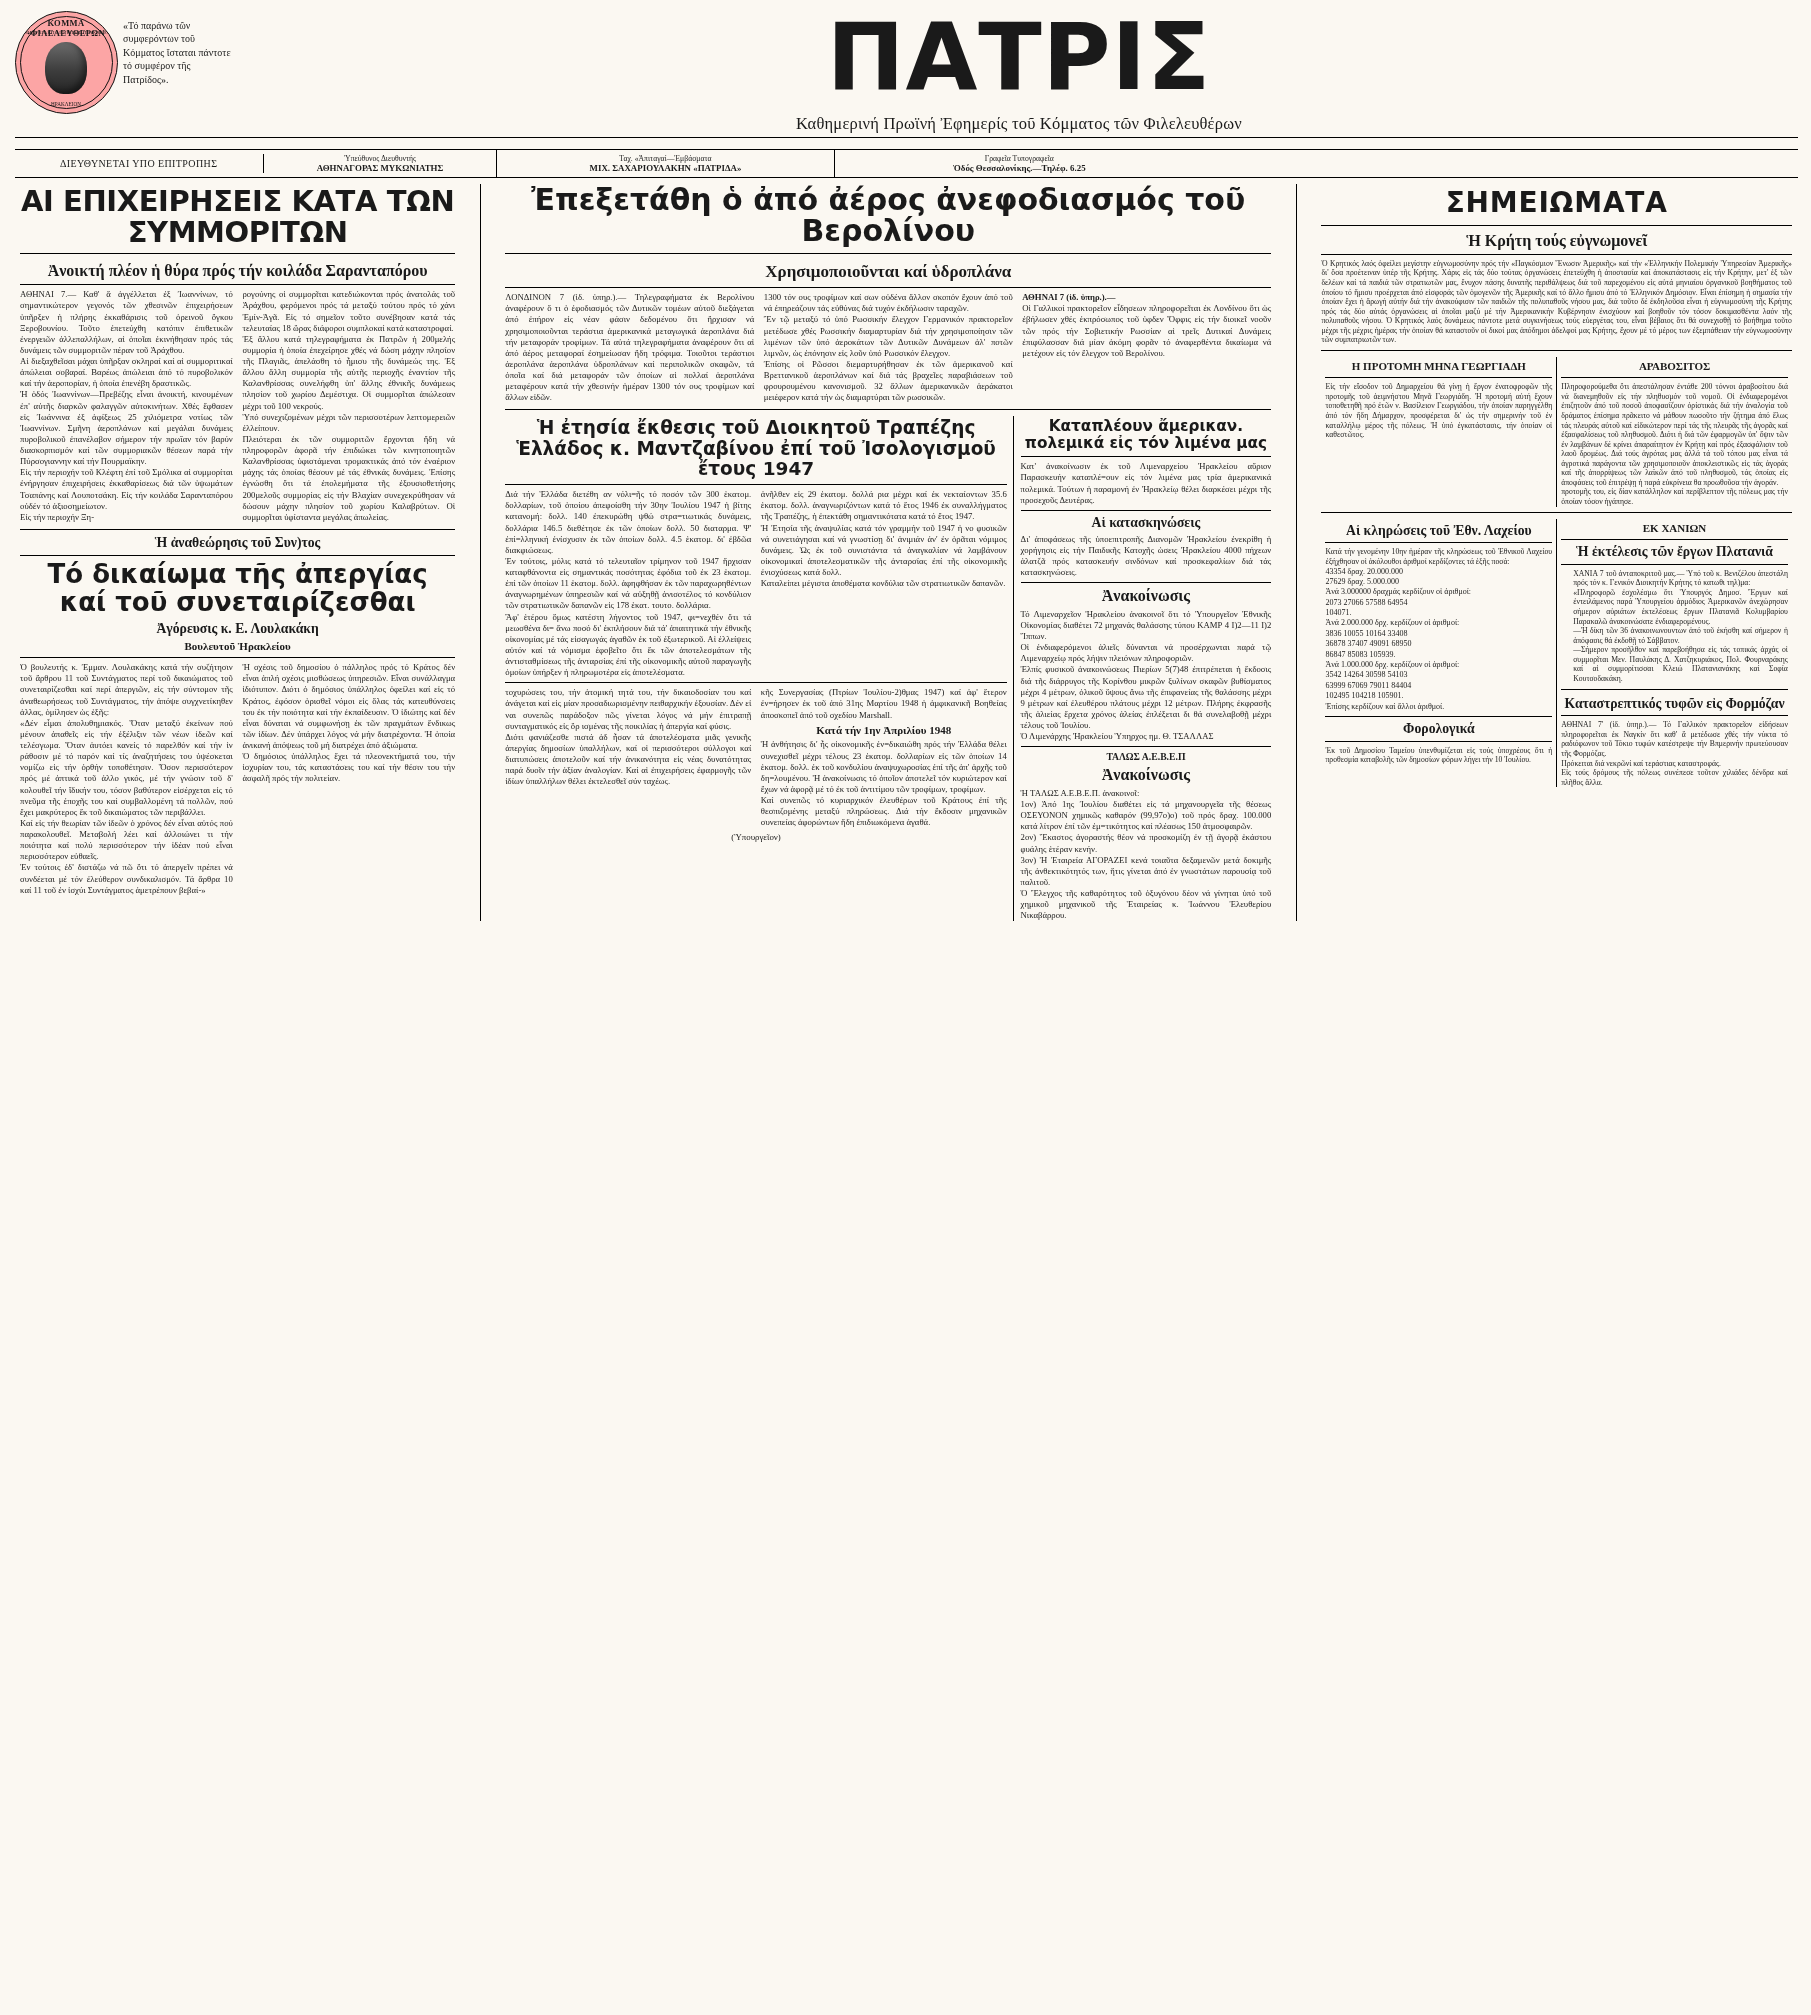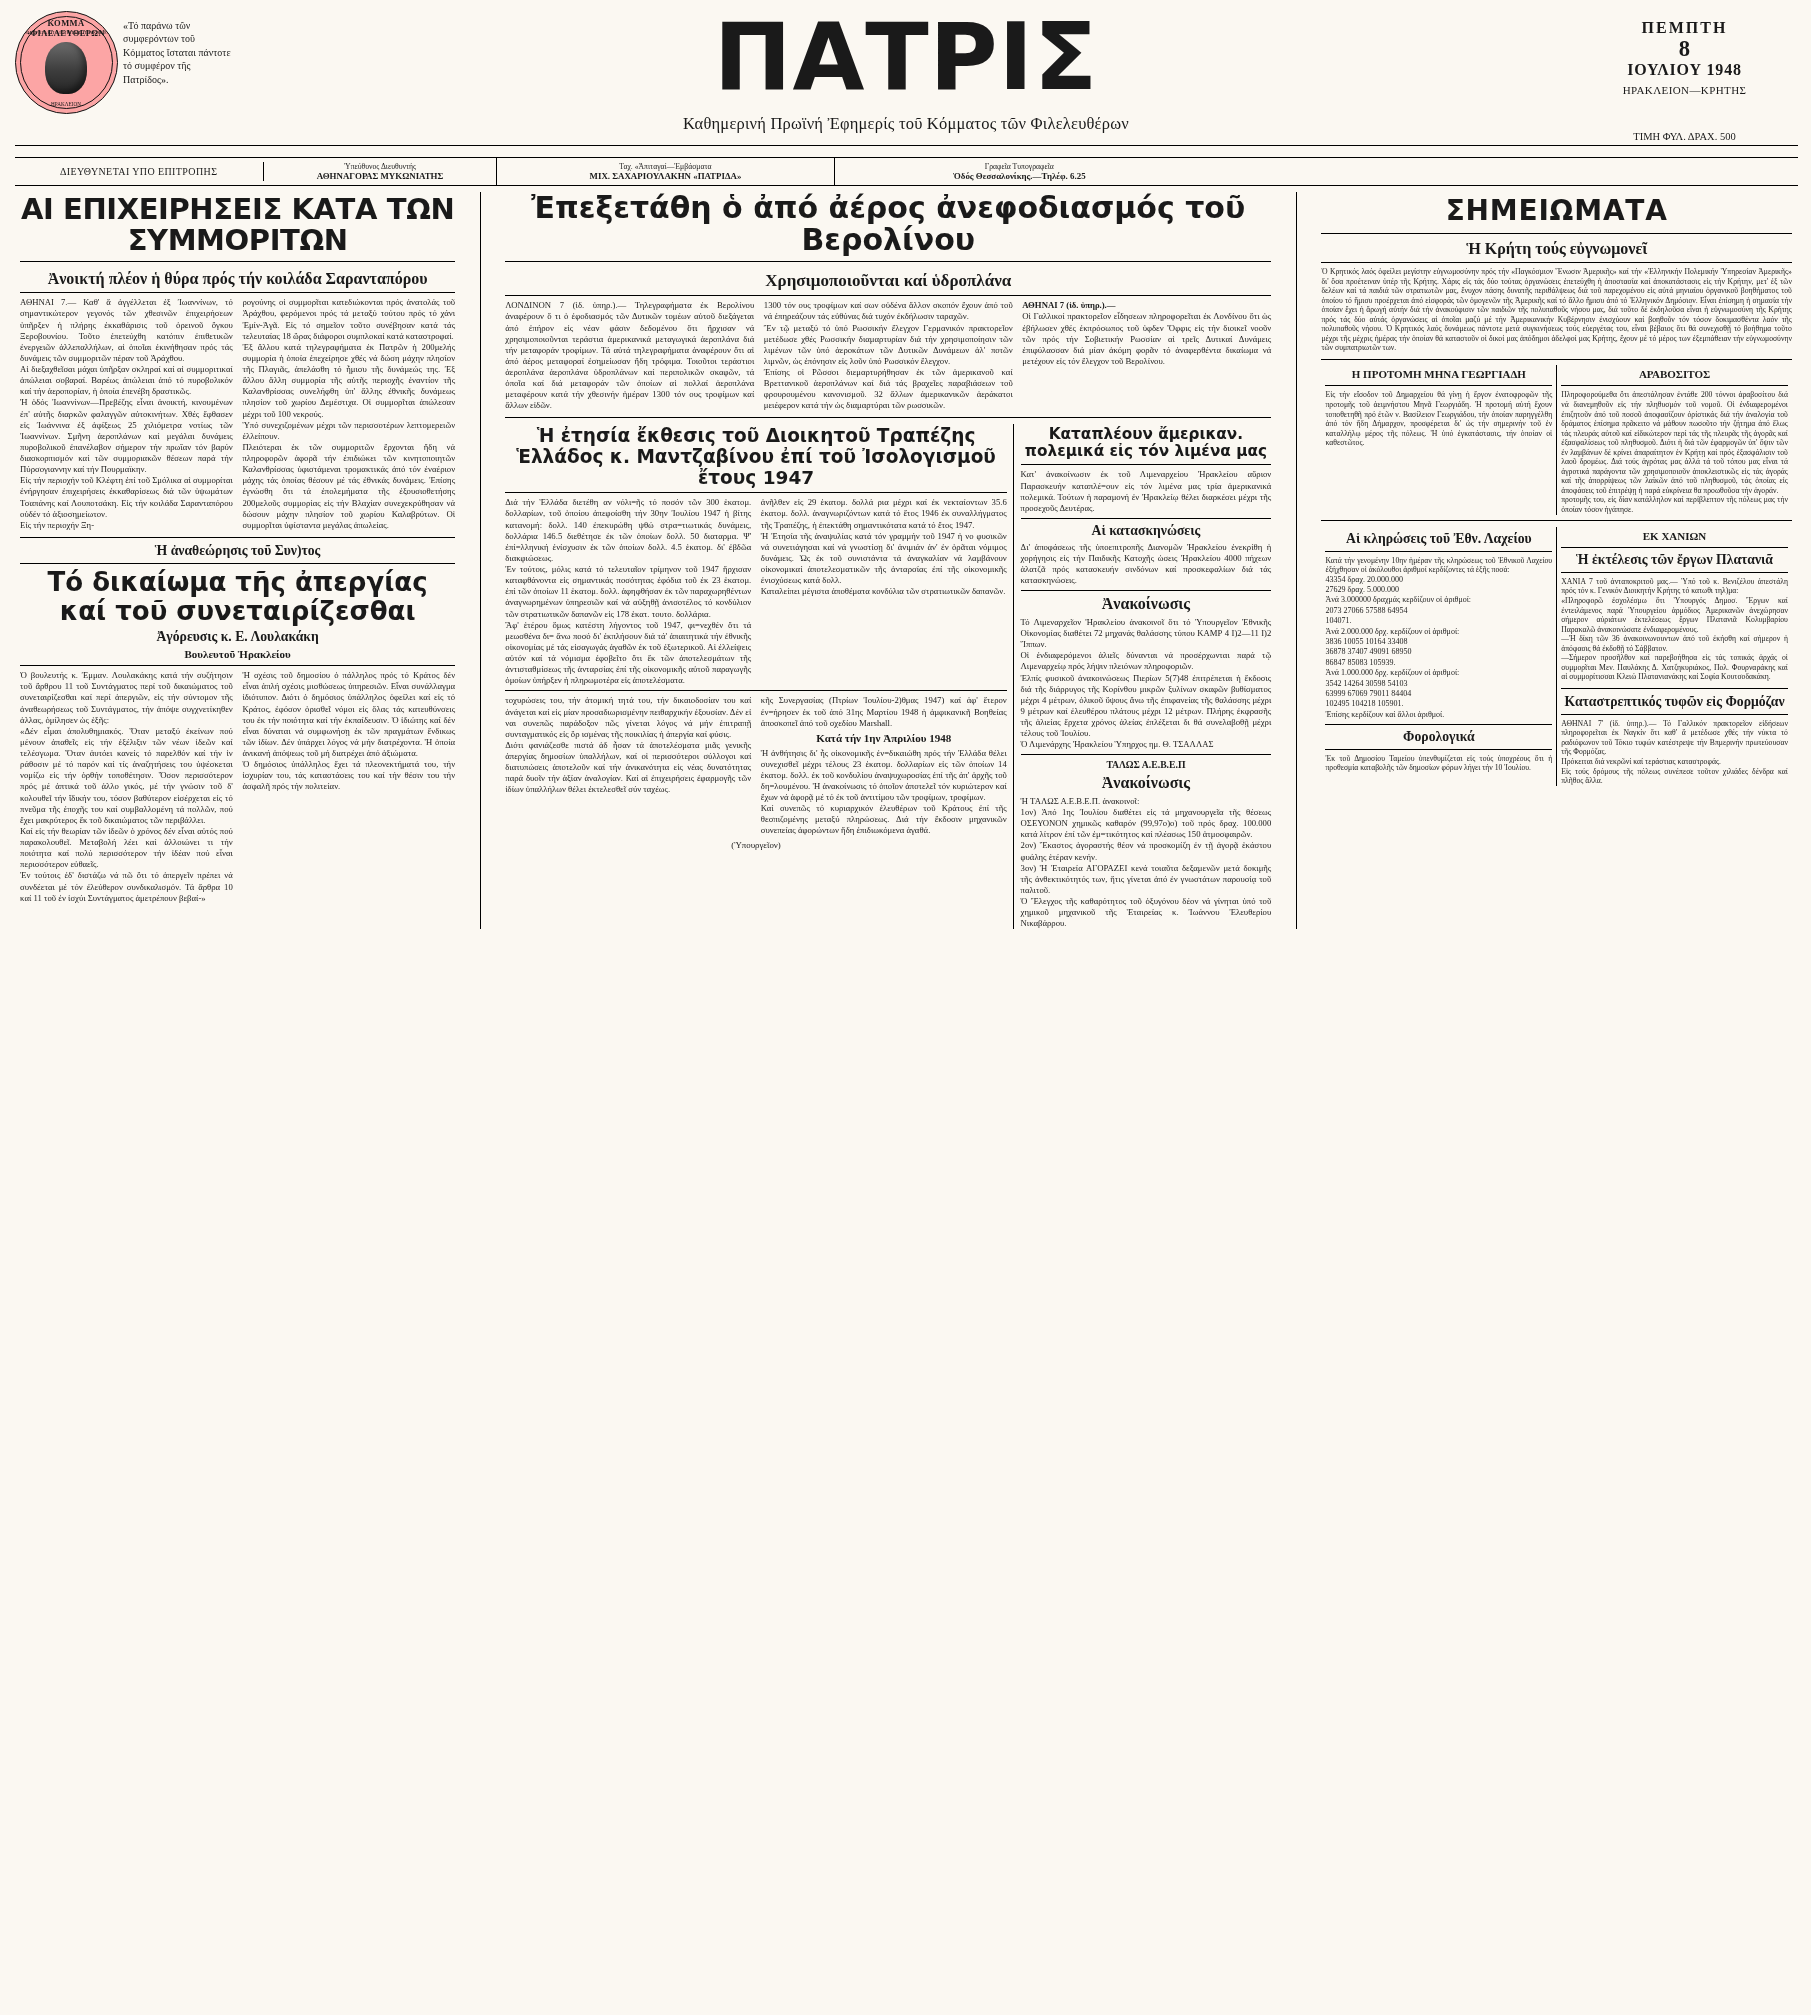--- a/index.html
+++ b/index.html
@@ -201,27 +201,20 @@
         <div class="seal-bot">ΗΡΑΚΛΕΙΟΝ</div>
       </div>
       <div class="motto">«Τό παράνω τῶν συμφερόντων τοῦ Κόμματος ἵσταται πάντοτε τό συμφέρον τῆς Πατρίδος».</div>
     </div>
 
     <div class="title-block">
       <div class="paper-title">ΠΑΤΡΙΣ</div>
       <div class="subtitle">Καθημερινή Πρωϊνή Ἐφημερίς τοῦ Κόμματος τῶν Φιλελευθέρων</div>
     </div>
 
-    <div class="dateblock">
-      <div class="day">ΠΕΜΠΤΗ</div>
-      <div class="num">8</div>
-      <div class="mon">ΙΟΥΛΙΟΥ 1948</div>
-      <div class="place">ΗΡΑΚΛΕΙΟΝ—ΚΡΗΤΗΣ</div>
-      <div class="price">ΤΙΜΗ ΦΥΛ. ΔΡΑΧ. 500</div>
-    </div>
   </div>
 
   <div class="staffbar">
     <div class="sb-1">ΔΙΕΥΘΥΝΕΤΑΙ ΥΠΟ ΕΠΙΤΡΟΠΗΣ</div>
     <div class="sb-2">
       <div class="small">Ὑπεύθυνος Διευθυντής</div>
       <div class="bold">ΑΘΗΝΑΓΟΡΑΣ ΜΥΚΩΝΙΑΤΗΣ</div>
     </div>
     <div class="sb-3">
       <div class="small">Ταχ. «Ἀπιταγαί—Ἐμβάσματα</div>
@@ -396,21 +389,21 @@
           <div class="sec-title">Φορολογικά</div>
           <div class="rule-thin"></div>
           <div class="txt xs">Ἐκ τοῦ Δημοσίου Ταμείου ὑπενθυμίζεται εἰς τούς ὑποχρέους ὅτι ἡ προθεσμία καταβολῆς τῶν δημοσίων φόρων λήγει τήν 10 Ἰουλίου.</div>
         </div>
         <div class="vline"></div>
         <div class="sg sg-r">
           <div class="mini-title">ΕΚ ΧΑΝΙΩΝ</div>
           <div class="rule-thin"></div>
           <div class="sec-title">Ἡ ἐκτέλεσις τῶν ἔργων Πλατανιᾶ</div>
           <div class="rule-thin"></div>
-          <div class="txt xs" style="white-space:pre-line;">ΧΑΝΙΑ 7 τοῦ ἀνταποκριτοῦ μας.— Ὑπό τοῦ κ. Βενιζέλου ἀπεστάλη πρός τόν κ. Γενικόν Διοικητήν Κρήτης τό κατωθι τηλ)μα:
+          <div class="txt xs" style="white-space:pre-line;margin-left:12px;">ΧΑΝΙΑ 7 τοῦ ἀνταποκριτοῦ μας.— Ὑπό τοῦ κ. Βενιζέλου ἀπεστάλη πρός τόν κ. Γενικόν Διοικητήν Κρήτης τό κατωθι τηλ)μα:
 «Πληροφορῶ ἐσχολέσμω ὅτι Ὑπουργός Δημοσ. Ἔργων καί ἐντειλάμενος παρά Ὑπουργείου ἁρμόδιος Ἀμερικανῶν ἀνεχώρησαν σήμερον αὐριάτων ἐκτελέσεως ἔργων Πλατανιᾶ Κολυμβαρίου Παρακαλῶ ἀνακοινώσατε ἐνδιαφερομένους.
 —Ἡ δίκη τῶν 36 ἀνακοινωνουντων ἀπό τοῦ ἐκήσθη καί σήμερον ἡ ἀπόφασις θά ἐκδοθῇ τό Σάββατον.
 —Σήμερον προσῆλθον καί παρεβοήθησα εἰς τάς τοπικάς ἀρχάς οἱ συμμορῖται Μεν. Παυλάκης Δ. Χατζηκυριάκος, Πολ. Φουρναράκης καί αἱ συμμορίτισσαι Κλειώ Πλατανιανάκης καί Σοφία Κουτσοδακάκη.</div>
           <div class="rule"></div>
           <div class="sec-title">Καταστρεπτικός τυφῶν εἰς Φορμόζαν</div>
           <div class="rule-thin"></div>
           <div class="txt xs" style="white-space:pre-line;">ΑΘΗΝΑΙ 7' (ἰδ. ὑπηρ.).— Τό Γαλλικόν πρακτορεῖον εἰδήσεων πληροφορεῖται ἐκ Ναγκίν ὅτι καθ' ἅ μετέδωσε χθές τήν νύκτα τό ραδιόφωνον τοῦ Τόκιο τυφών κατέστρεψε τήν Βπμερινήν πρωτεύουσαν τῆς Φορμόζας.
 Πρόκειται διά νεκρῶνί καί τεράστιας καταστροφάς.
 Εἰς τούς δρόμους τῆς πόλεως συνέπεσε τοῦτον χιλιάδες δένδρα καί πλῆθος ἄλλα.</div>
         </div>

